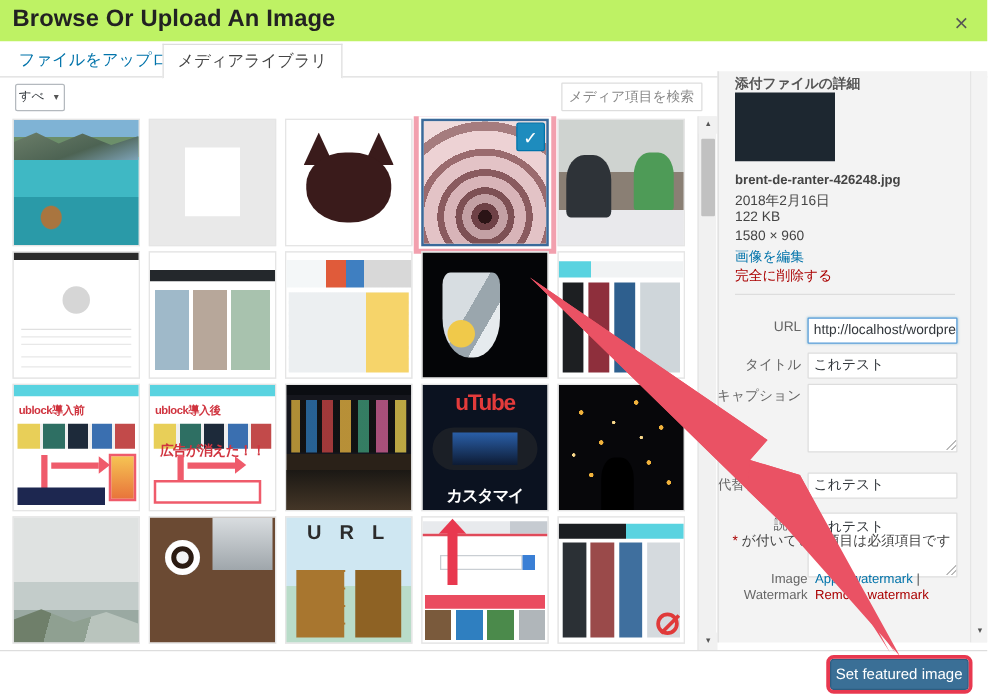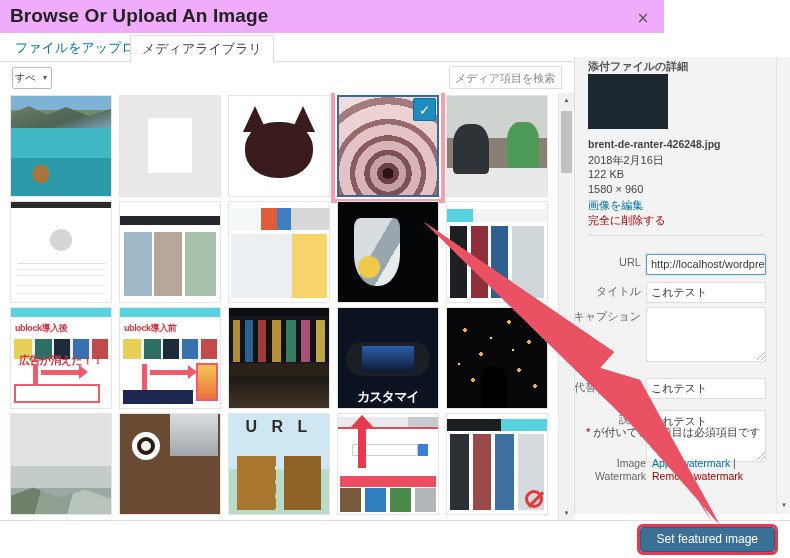--- a/index.html
+++ b/index.html
@@ -12,22 +12,22 @@
     -webkit-font-smoothing: antialiased;
   }
   #modal {
     position: relative;
     width: 790px; height: 558px;
     background: #fff;
   }
 
   
   #modal-header {
-    position: absolute; left: 0; top: 0; width: 664px; height: 33px;
-    background: #f0abfc;
+    position: absolute; left: 0; top: 0; width: 790px; height: 33px;
+    background: #bef264;
   }
   #modal-title {
     position: absolute; left: 10px; top: 5px;
     font-size: 19px; font-weight: bold; color: #222;
     letter-spacing: .1px;
   }
   #close-button {
     position: absolute; right: 8px; top: 6px;
     width: 26px; height: 24px;
     text-align: center; line-height: 24px;
@@ -227,21 +227,21 @@
     font-size: 7px; text-align: center; line-height: 14px; color: #555;
   }
 
   
   #footer {
     position: absolute; left: 0; bottom: 0; width: 790px; height: 38px;
     background: #fff; border-top: 1px solid #ddd;
   }
   #set-featured-image {
     position: absolute; right: 15px; top: 6px;
-    height: 25px; padding: 0 16px;
+    height: 25px; padding: 0 4px;
     background: #3a6f96; color: #fff;
     border: 1px solid #2e5c80; border-radius: 3px;
     font-size: 12px; line-height: 23px;
     cursor: pointer;
     outline: 3px solid #e8384f;
   }
 
   
   #annotation-arrow {
     position: absolute; left: 0; top: 0;
@@ -604,44 +604,45 @@
         <div class="thumb">
           <div class="art art-dora"></div>
         </div>
         <div class="thumb">
           <div class="art art-glass"></div>
         </div>
         <div class="thumb">
           <div class="art art-site"></div>
         </div>
         <div class="thumb">
+          <div class="art art-ublock-before">
+            <div class="ub-title">ublock導入前</div>
+            <div class="ub-strip"></div>
+            <div class="ub-arrowv"></div>
+            <div class="ub-arrowh"></div>
+            <div class="ub-ad"></div>
+            <div class="ub-bottom"></div>
+          </div>
+        </div>
+        <div class="thumb">
           <div class="art art-ublock-after">
             <div class="ub-title">ublock導入後</div>
             <div class="ub-strip"></div>
             <div class="ub-red-text">広告が消えた！！</div>
             <div class="ub-arrowv"></div>
             <div class="ub-arrowh"></div>
             <div class="ub-box"></div>
           </div>
         </div>
         <div class="thumb">
-          <div class="art art-ublock-before">
-            <div class="ub-title">ublock導入前</div>
-            <div class="ub-strip"></div>
-            <div class="ub-arrowv"></div>
-            <div class="ub-arrowh"></div>
-            <div class="ub-ad"></div>
-            <div class="ub-bottom"></div>
-          </div>
-        </div>
-        <div class="thumb">
           <div class="art art-city"></div>
         </div>
         <div class="thumb">
           <div class="art art-youtube">
+            <div class="yt-top">uTube</div>
             <div class="yt-pad"></div>
             <div class="yt-screen"></div>
             <div class="yt-bot">カスタマイ</div>
           </div>
         </div>
         <div class="thumb">
           <div class="art art-lantern"></div>
         </div>
         <div class="thumb">
           <div class="art art-fog"></div>

